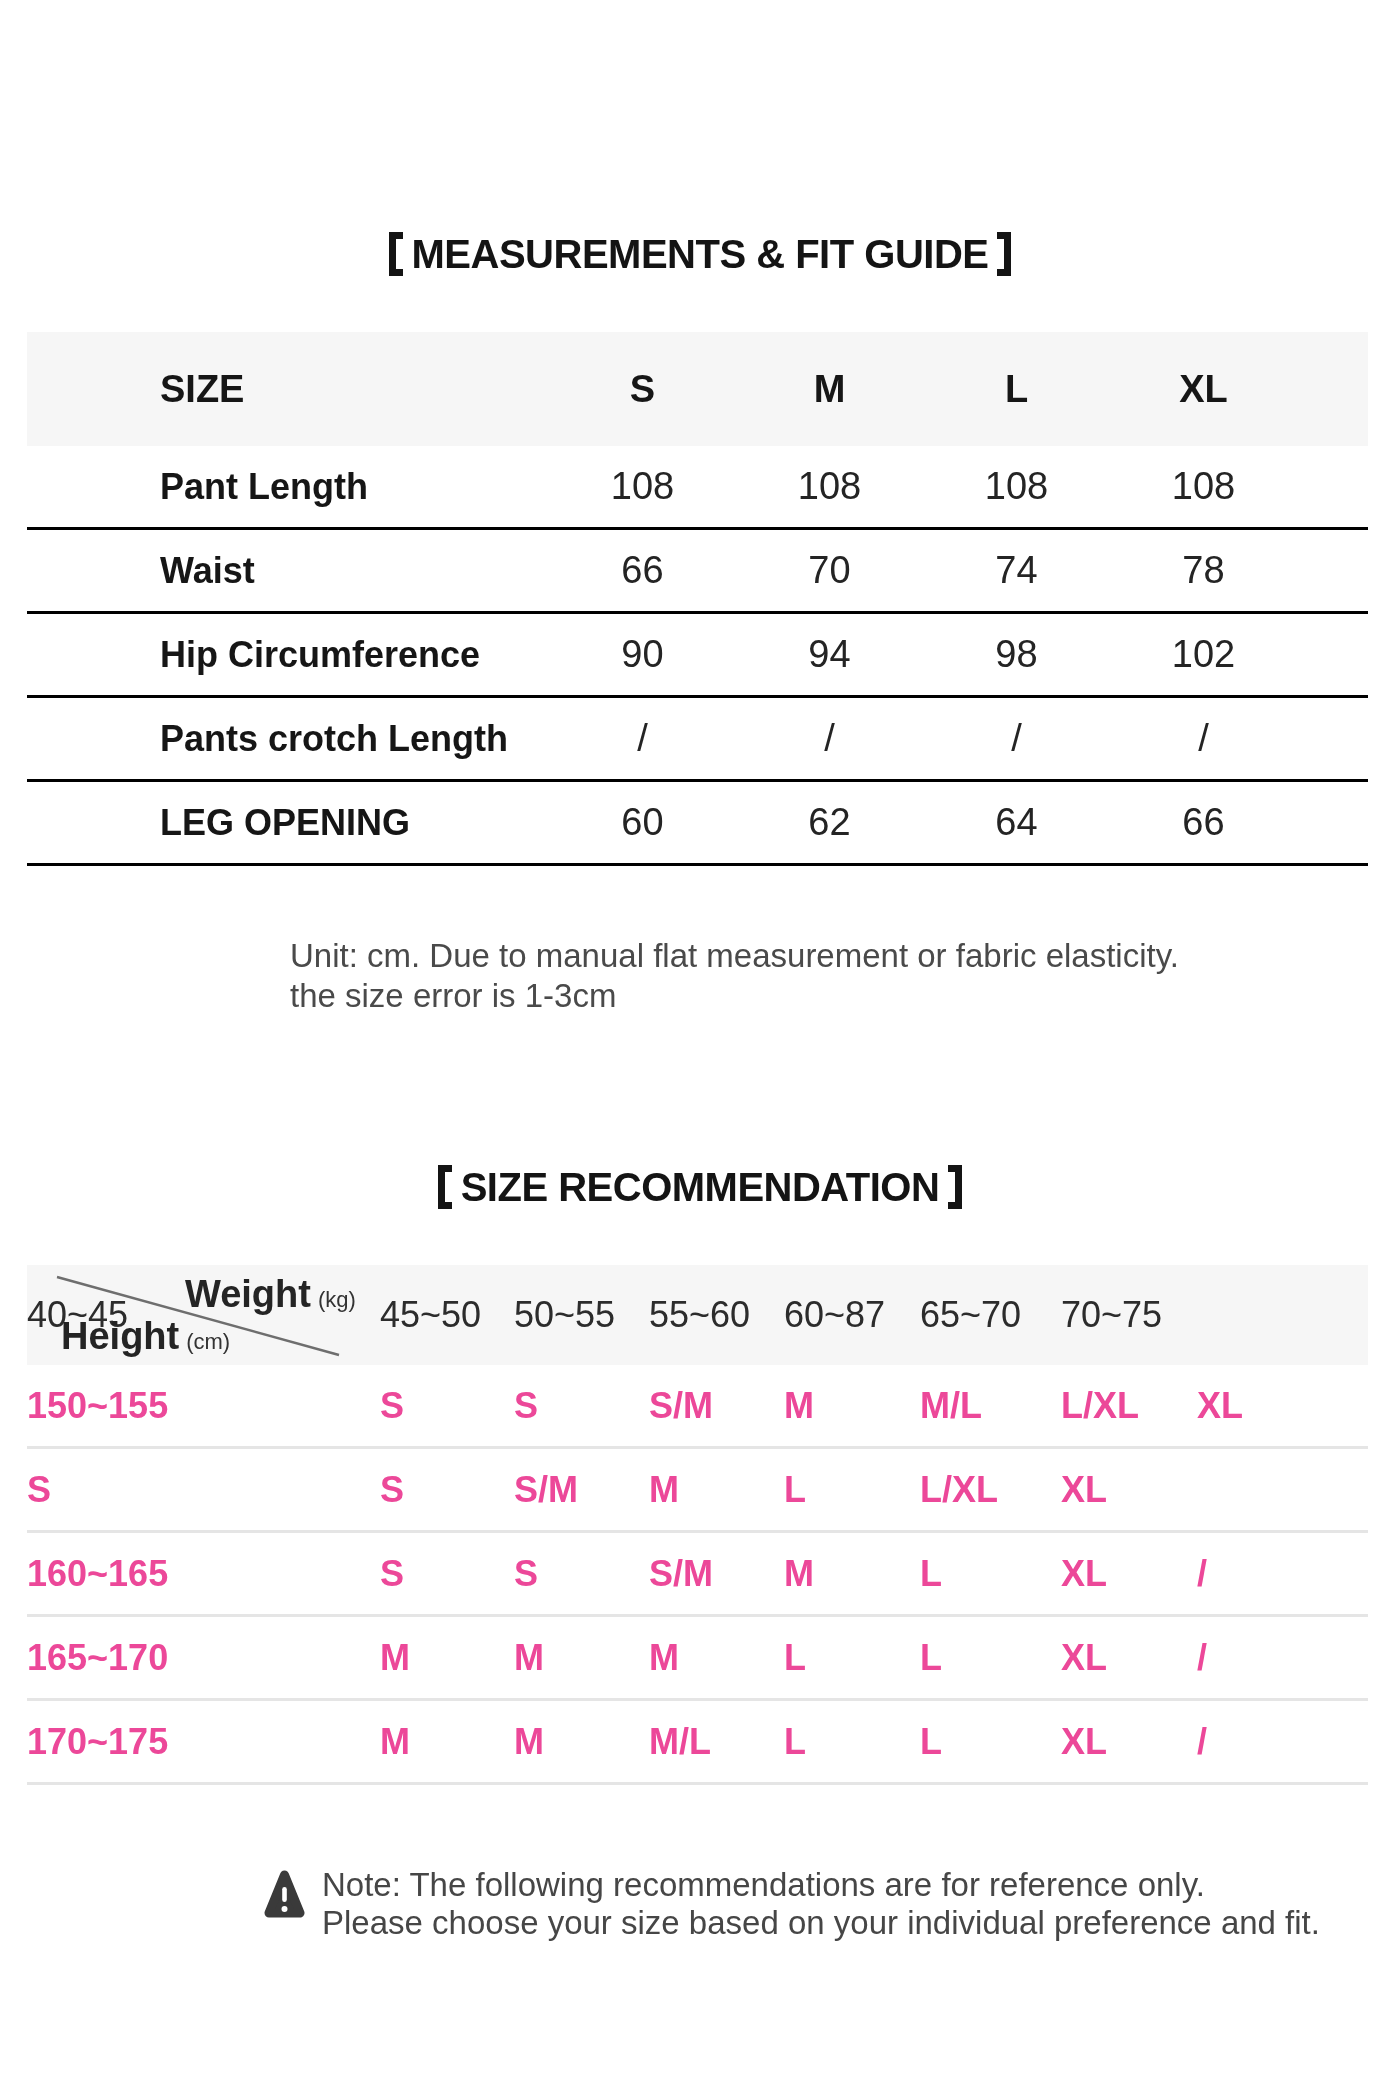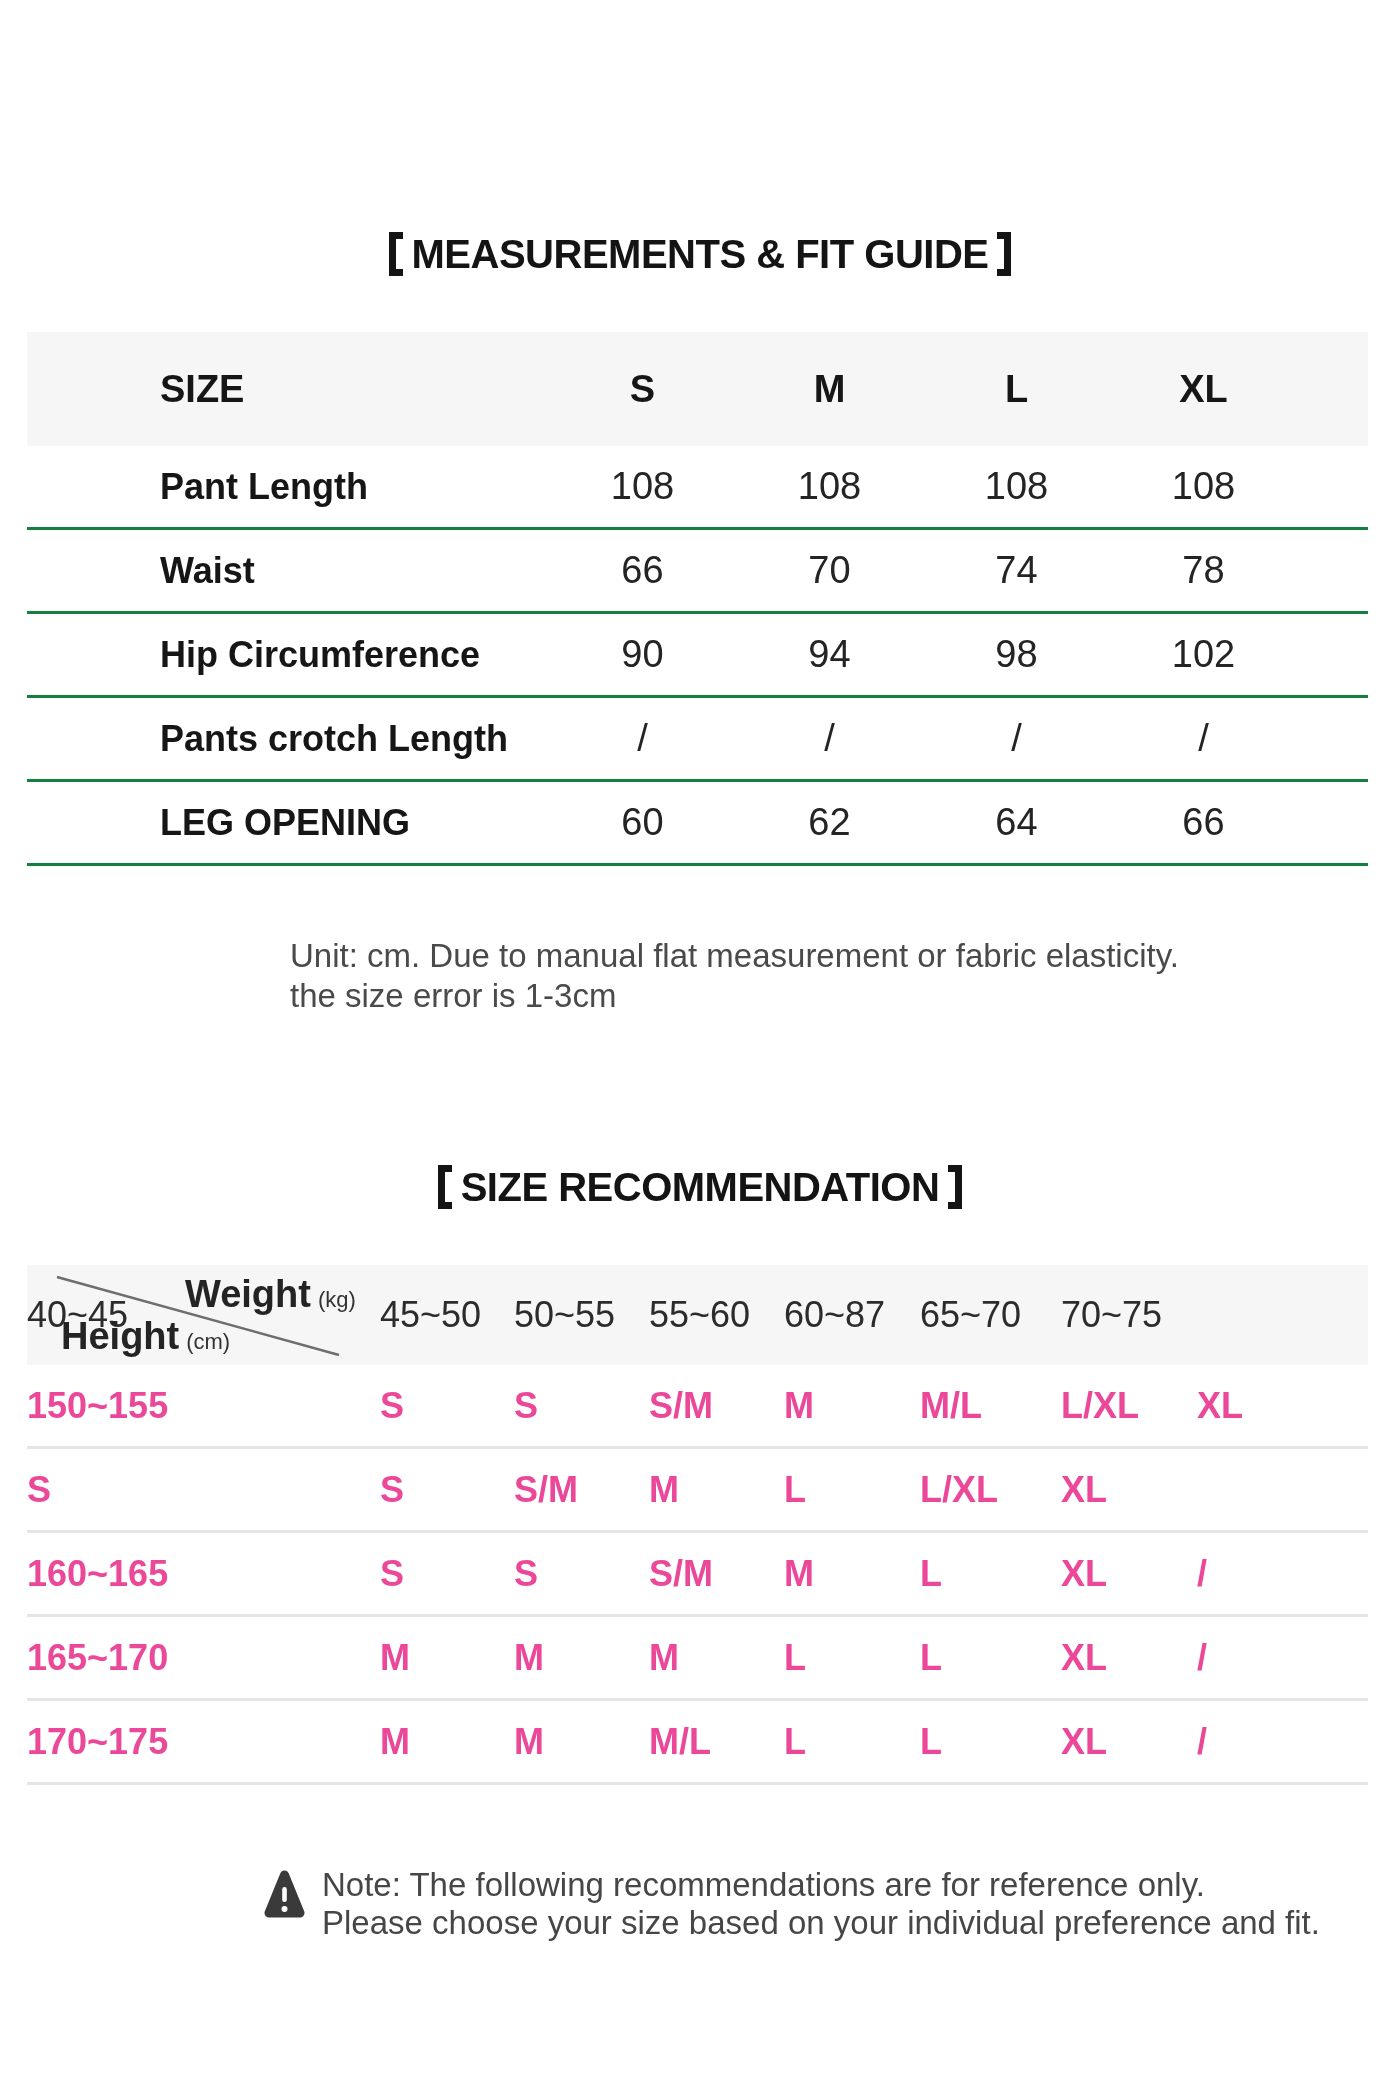--- a/index.html
+++ b/index.html
@@ -26,21 +26,21 @@
   .t1-grid {
     display:grid; grid-template-columns:522px 187px 187px 187px 187px;
     align-items:center; justify-content:start;
   }
   #t1-header {
     height:114px; background:#f6f6f6;
     font-size:38px; font-weight:700; color:#161616;
   }
   .t1-row {
     box-sizing:border-box; height:84px;
-    border-bottom:3px solid #15803d;
+    border-bottom:3px solid #000000;
     font-size:38px; font-weight:400; color:#242424;
   }
   .lab-cell { padding-left:133px; text-align:left; }
   .t1-row .lab-cell { font-size:36px; font-weight:600; color:#161616; }
   .val-cell { text-align:center; }
 
   
   #unit-note {
     position:absolute; left:290px; top:936px;
     font-size:33px; line-height:40px; color:#4a4a4a;

